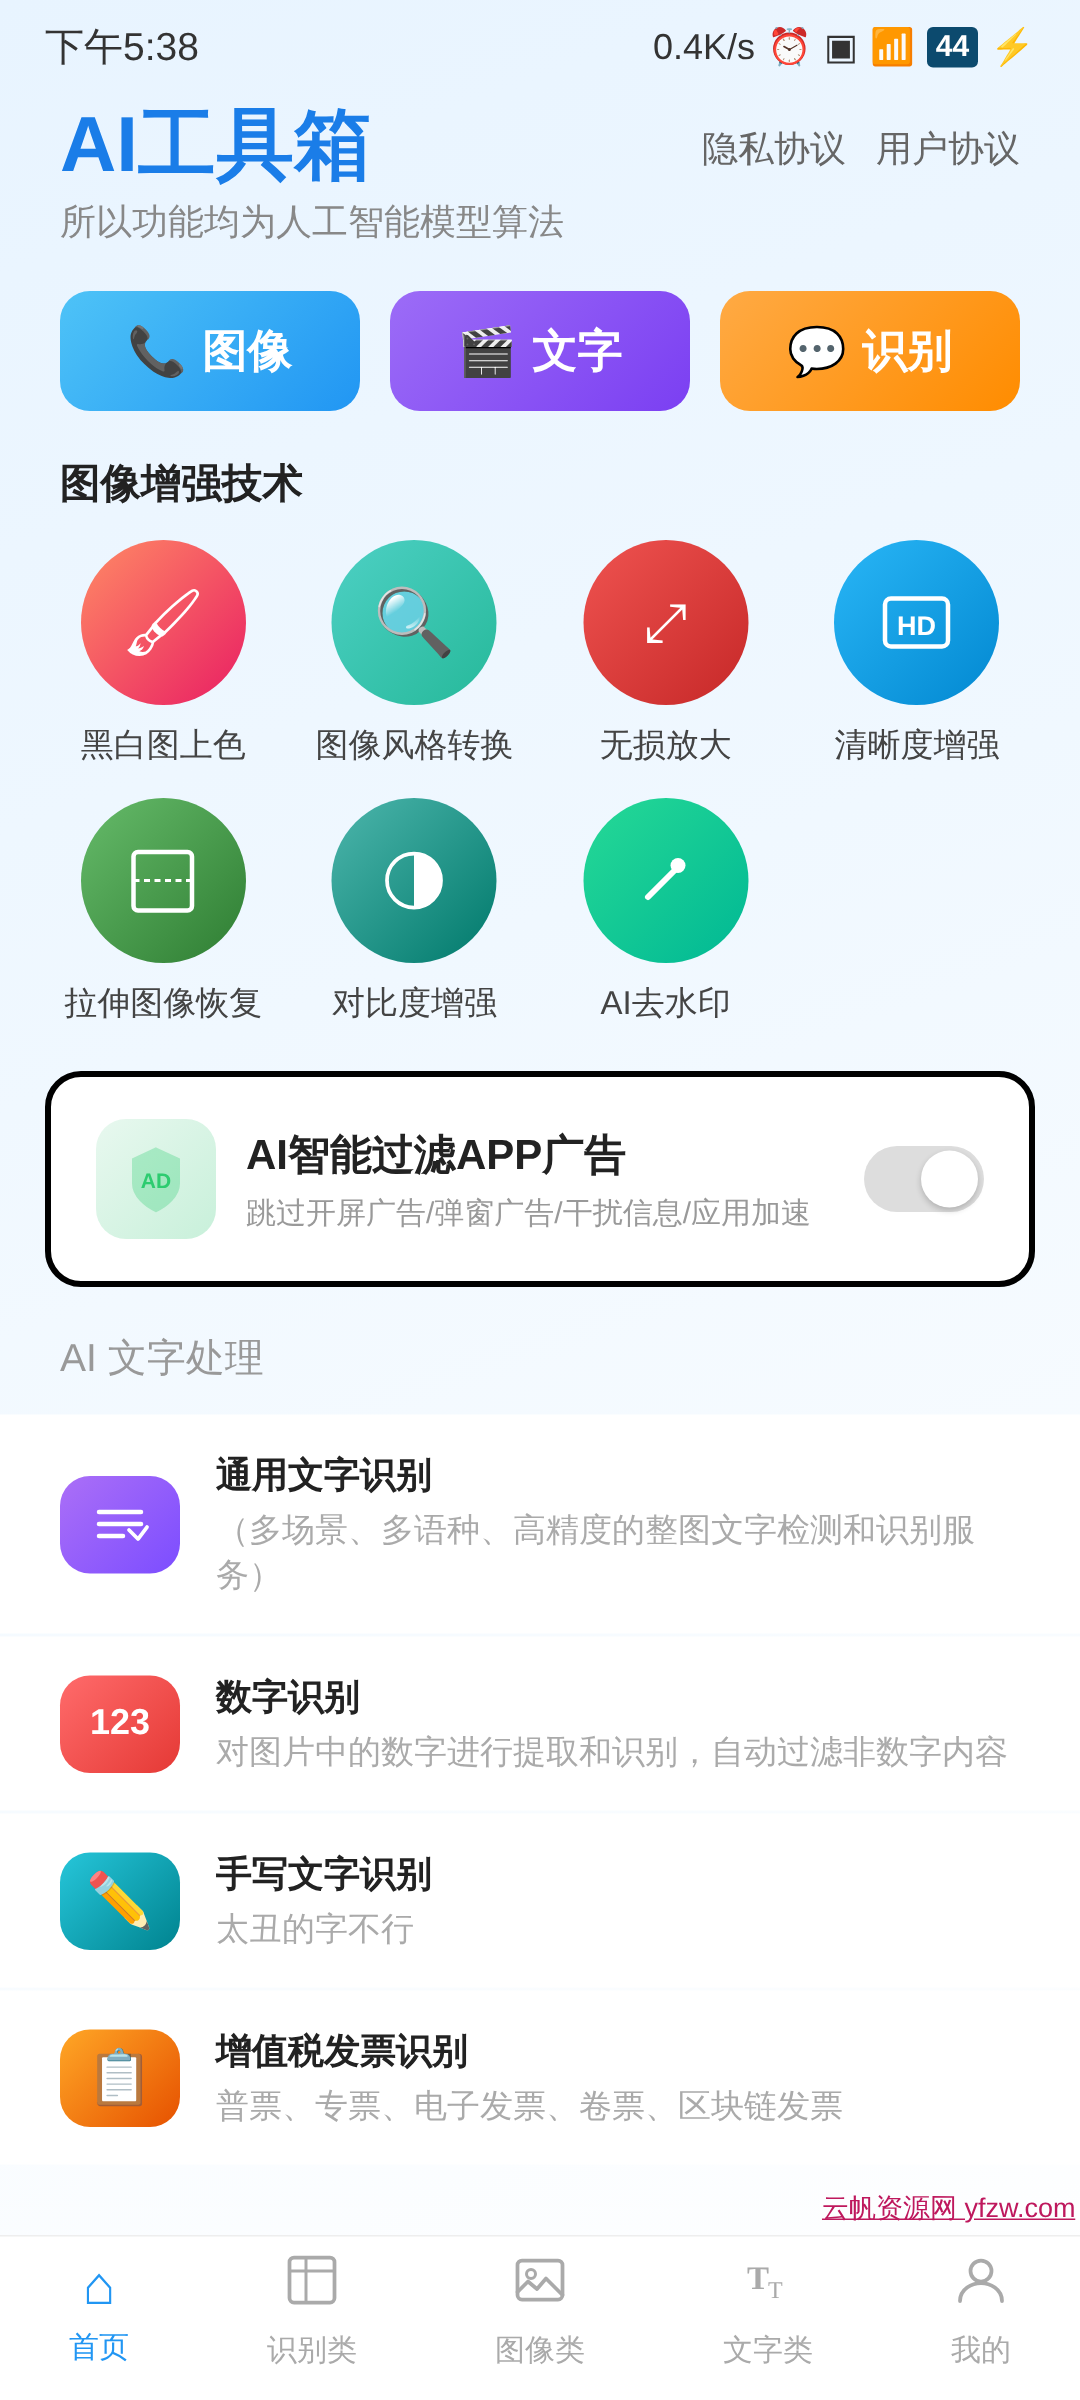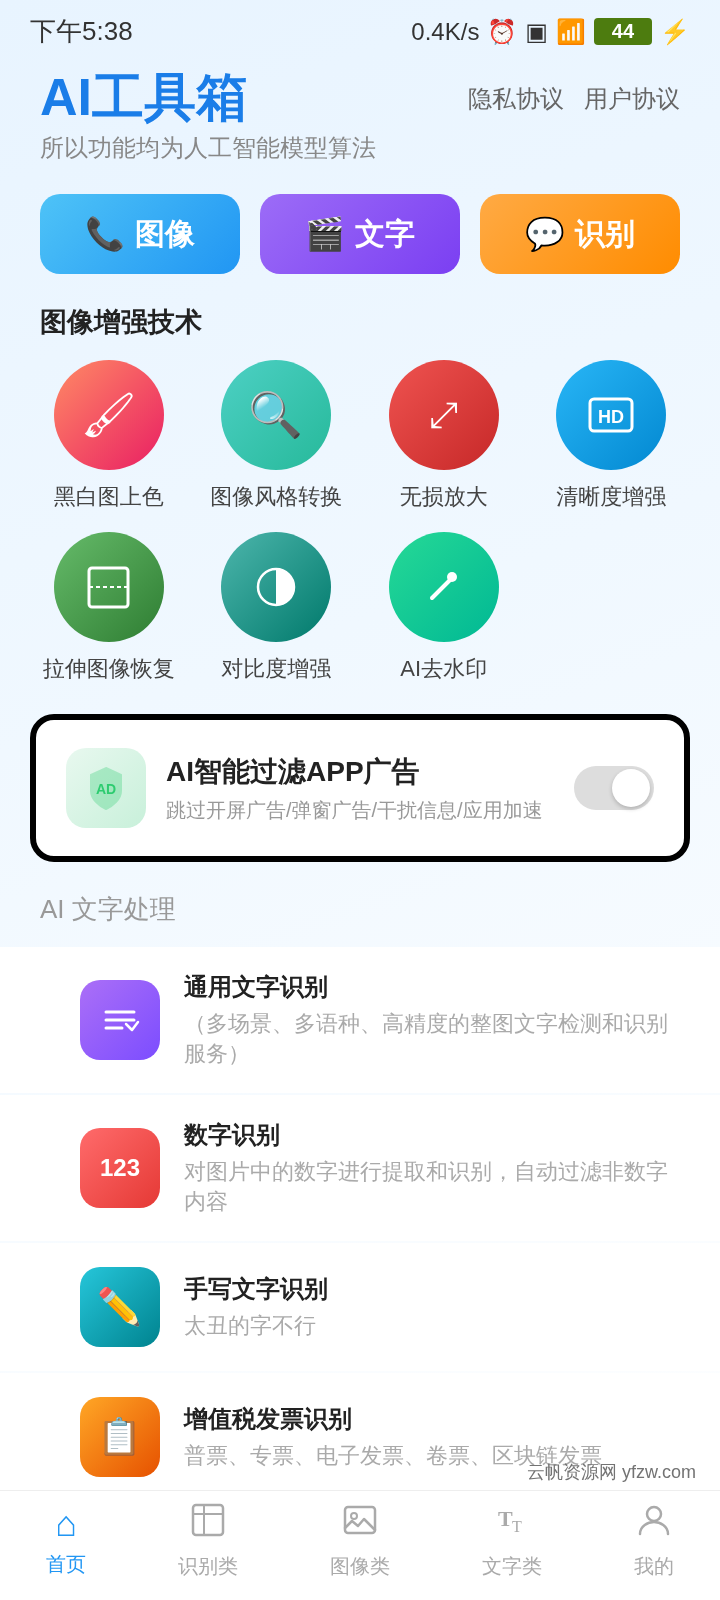--- a/index.html
+++ b/index.html
@@ -23,23 +23,23 @@
       font-weight: 500;
       color: #333;
     }
     .status-right {
       display: flex;
       align-items: center;
       gap: 8px;
       font-size: 24px;
     }
     .battery {
-      background: #4d7c0f;
+      background: #0c4a6e;
       color: white;
-      padding: 2px 18px;
+      padding: 2px 6px;
       border-radius: 4px;
       font-size: 20px;
       font-weight: bold;
     }
 
     
     .header {
       padding: 10px 40px 20px;
       display: flex;
       justify-content: space-between;
@@ -137,21 +137,21 @@
     .c-red { background: linear-gradient(135deg, #ef5350, #c62828); }
     .c-blue { background: linear-gradient(135deg, #29b6f6, #0288d1); }
     .c-green { background: linear-gradient(135deg, #66bb6a, #2e7d32); }
     .c-blue2 { background: linear-gradient(135deg, #42a5f5, #1565c0); }
     .c-teal2 { background: linear-gradient(135deg, #4db6ac, #00796b); }
     .c-green2 { background: linear-gradient(135deg, #26d996, #00b894); }
 
     
     .ad-card {
       margin: 0 30px 30px;
-      border: 6px solid #000000;
+      border: 4px solid #000000;
       border-radius: 24px;
       padding: 28px 30px;
       background: white;
       display: flex;
       align-items: center;
       gap: 20px;
     }
     .ad-icon-wrap {
       width: 80px;
       height: 80px;
@@ -204,29 +204,28 @@
     .list-item {
       display: flex;
       align-items: center;
       gap: 24px;
       padding: 24px 40px;
       background: white;
       margin-bottom: 2px;
     }
     .list-icon {
       width: 80px;
-      height: 80px;
+      height: 65px;
       border-radius: 20px;
       display: flex;
       align-items: center;
       justify-content: center;
       font-size: 36px;
       color: white;
       flex-shrink: 0;
-      margin-left: 40px;
     }
     .li-purple { background: linear-gradient(135deg, #ab6ff7, #7c4dff); }
     .li-red { background: linear-gradient(135deg, #ff6b6b, #e53935); }
     .li-teal { background: linear-gradient(135deg, #26c6da, #00838f); }
     .li-orange { background: linear-gradient(135deg, #ffa726, #e65100); }
     .list-text-wrap {}
     .list-title {
       font-size: 24px;
       font-weight: 600;
       color: #222;
@@ -269,23 +268,24 @@
     }
     .nav-label.active { color: #2196f3; }
 
     
     .bottom-spacer { height: 120px; }
 
     
     .watermark {
       position: fixed;
       bottom: 116px;
-      right: 24px;
+      right: 3px;
       font-size: 18px;
-      color: #737373;
+      color: #be185d;
+      text-decoration: underline;
     }
   </style>
 </head>
 <body>
 
 <div class="status-bar">
   <span>下午5:38</span>
   <div class="status-right">
     <span>0.4K/s</span>
     <span>⏰</span>

